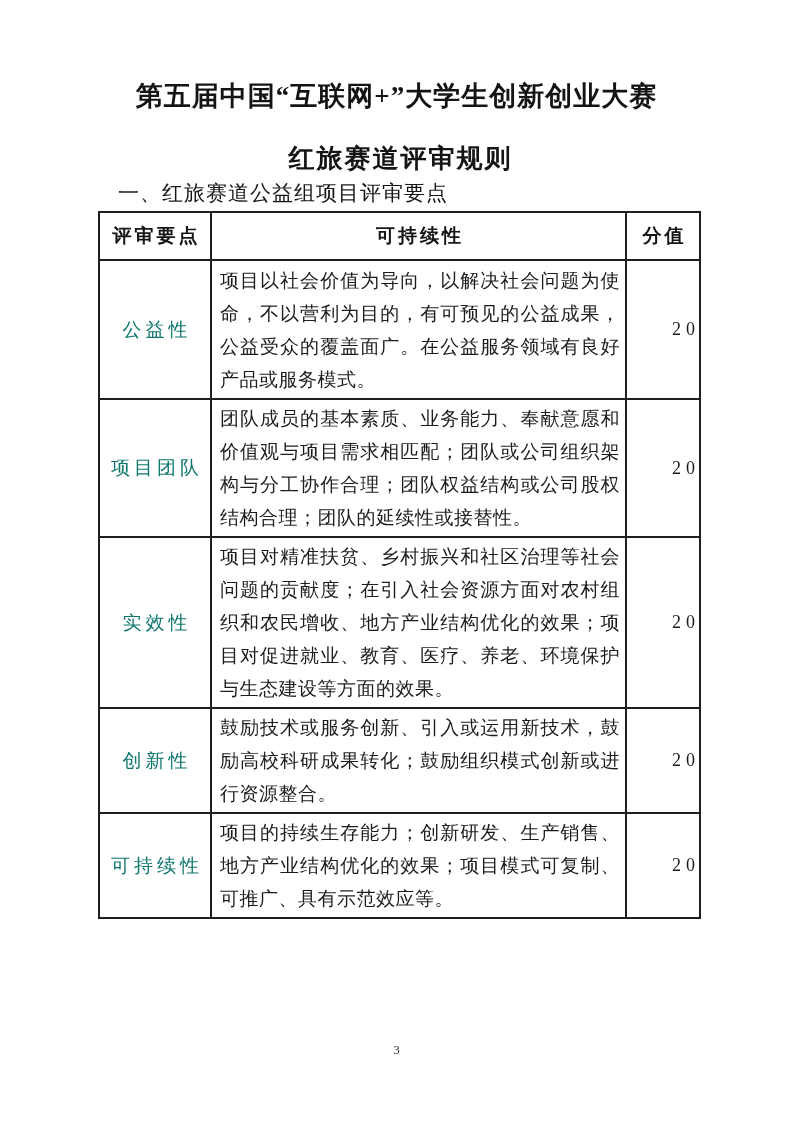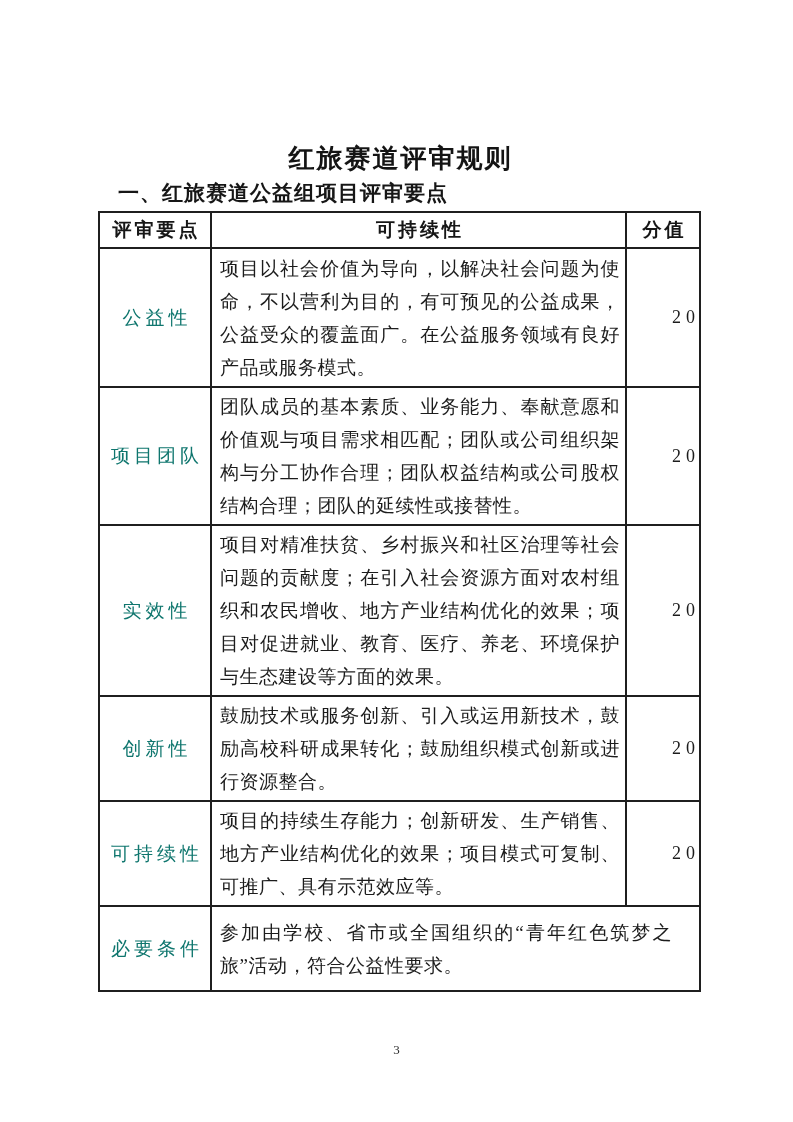--- a/index.html
+++ b/index.html
@@ -30,41 +30,41 @@
     font-size: 26px;
     font-weight: bold;
     letter-spacing: 2px;
     color: #141414;
   }
   .section-heading {
     position: absolute;
     top: 179px; left: 118px;
     font-family: "Liberation Sans", "DejaVu Sans", sans-serif;
     font-size: 21px;
-    font-weight: bold;
+    font-weight: normal;
     letter-spacing: 1px;
     color: #161616;
     text-align: right;
   }
   table.rubric {
     position: absolute;
     top: 211px; left: 98px;
     width: 601px;
     border-collapse: collapse;
     table-layout: fixed;
   }
   .rubric col.c1 { width: 112px; }
   .rubric col.c2 { width: 415px; }
   .rubric col.c3 { width: 74px; }
   .rubric th, .rubric td {
     border: 2px solid #1f1f1f;
     vertical-align: middle;
   }
   .rubric th {
-    height: 36px;
+    height: 48px;
     font-size: 19px;
     font-weight: bold;
     text-align: center;
     letter-spacing: 3px;
     text-indent: 3px;
     color: #161616;
   }
   td.point-cell {
     text-align: center;
     font-size: 19px;
@@ -101,20 +101,21 @@
     text-align: center;
     font-size: 13px;
     color: #2a2a2a;
   }
 </style>
 </head>
 <body>
 
 <div class="page">
 
+  <div class="title-line1">第五届中国“互联网+”大学生创新创业大赛</div>
   <div class="title-line2">红旅赛道评审规则</div>
   <div class="section-heading">一、红旅赛道公益组项目评审要点</div>
 
   <table class="rubric">
     <colgroup>
       <col class="c1">
         <col class="c2">
         <col class="c3">
     </colgroup>
     <thead>
@@ -143,24 +144,18 @@
       <tr>
         <td class="point-cell">创新性</td>
         <td class="content-cell">鼓励技术或服务创新、引入或运用新技术，鼓励高校科研成果转化；鼓励组织模式创新或进行资源整合。</td>
         <td class="score-cell">20</td>
       </tr>
       <tr>
         <td class="point-cell">可持续性</td>
         <td class="content-cell">项目的持续生存能力；创新研发、生产销售、地方产业结构优化的效果；项目模式可复制、可推广、具有示范效应等。</td>
         <td class="score-cell">20</td>
       </tr>
-      <tr>
-        <td class="point-cell">必要条件</td>
-        <td class="content-cell" colspan="2">
-          <div class="merged-text">参加由学校、省市或全国组织的“青年红色筑梦之旅”活动，符合公益性要求。</div>
-        </td>
-      </tr>
     </tbody>
   </table>
 
   <div class="page-number">3</div>
 
 </div>
 
 </body></html>

